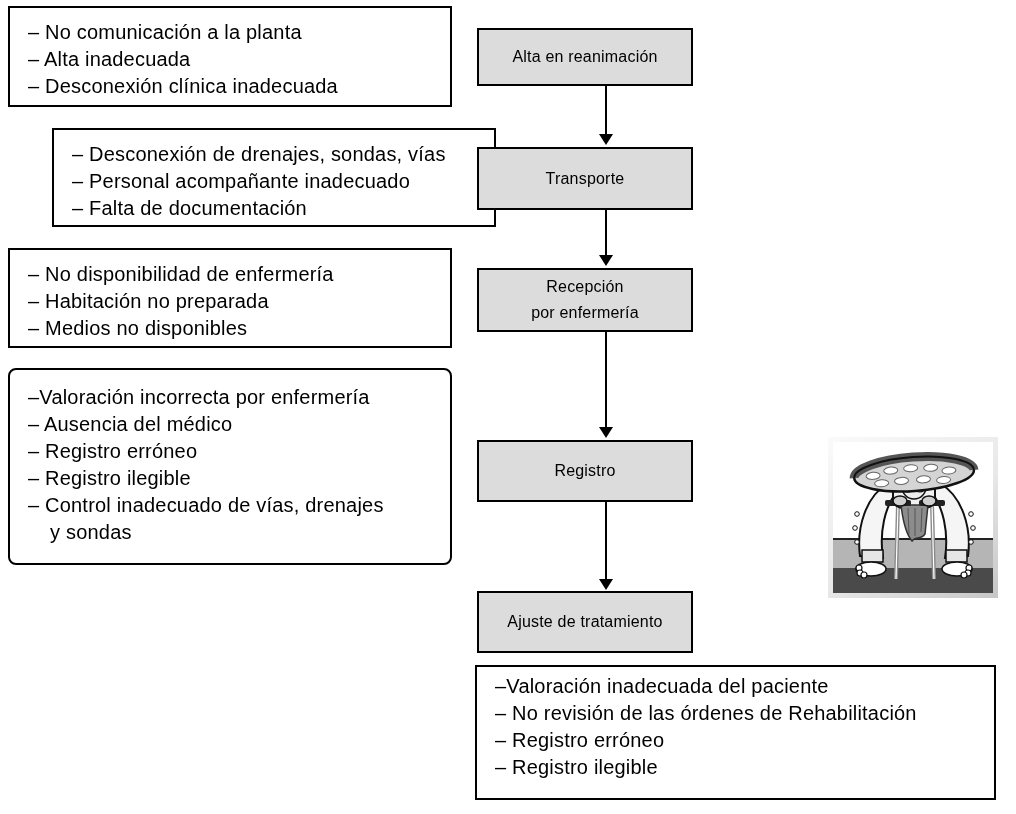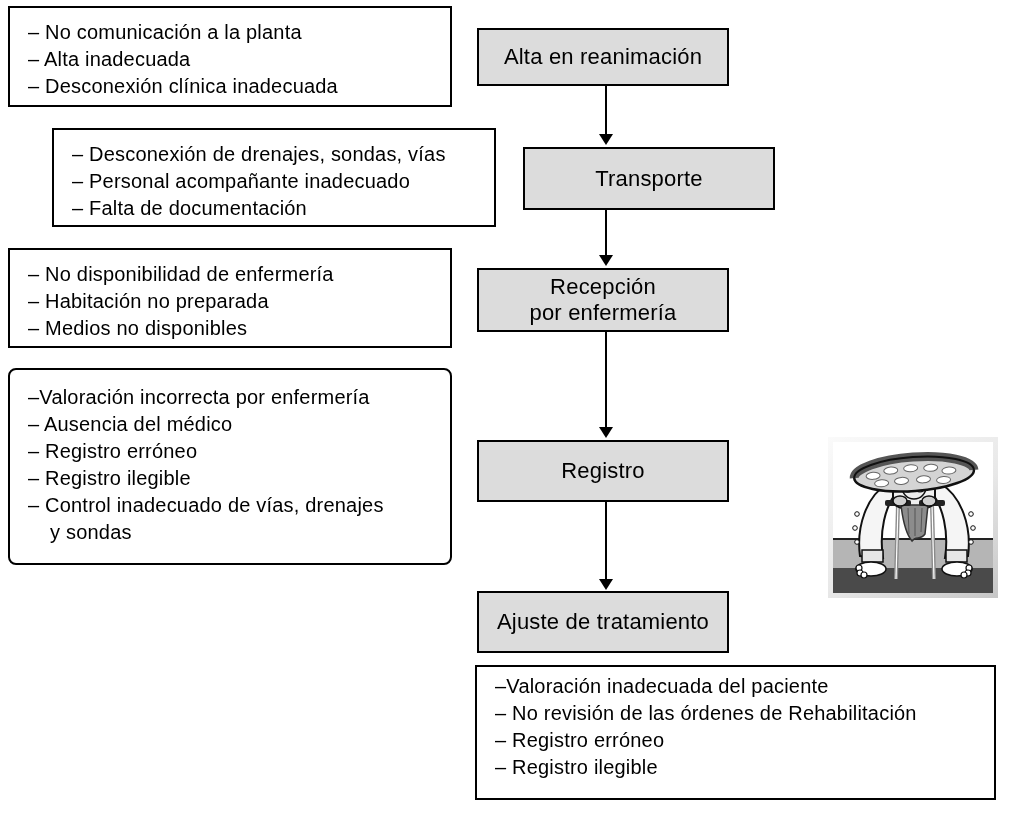--- a/index.html
+++ b/index.html
@@ -22,25 +22,25 @@
     left:475px;width:521px;
   }
   .fitem{
     font-size:20px;line-height:27px;
     padding-left:22px;text-indent:-22px;
     white-space:pre-line;
     letter-spacing:0.2px;
   }
   
   .step{
-    position:absolute;left:477px;width:252px;
+    position:absolute;left:477px;width:216px;
     background:#dcdcdc;border:2px solid #000;
     box-sizing:border-box;
     display:flex;align-items:center;justify-content:center;
-    text-align:center;font-size:22px;line-height:26px;
+    text-align:center;font-size:16px;line-height:26px;
     white-space:pre-line;letter-spacing:0.2px;
   }
   
   .arrow{
     position:absolute;left:605px;width:2px;background:#000;
   }
   .arrow::after{
     content:"";position:absolute;left:-6px;bottom:-11px;
     border-left:7px solid transparent;border-right:7px solid transparent;
     border-top:11px solid #000;
@@ -79,21 +79,21 @@
   <div class="fbox" style="top:368px;height:197px;padding-top:14px;border-radius:8px;">
     <div class="fitem">–Valoración incorrecta por enfermería</div>
     <div class="fitem">– Ausencia del médico</div>
     <div class="fitem">– Registro erróneo</div>
     <div class="fitem">– Registro ilegible</div>
     <div class="fitem">– Control inadecuado de vías, drenajes
 y sondas</div>
   </div>
 
   <div class="step" style="top:28px;height:58px;">Alta en reanimación</div>
-  <div class="step" style="top:147px;height:63px;margin-left:46px;">Transporte</div>
+  <div class="step" style="top:147px;height:63px;">Transporte</div>
   <div class="step" style="top:268px;height:64px;">Recepción
 por enfermería</div>
   <div class="step" style="top:440px;height:62px;">Registro</div>
   <div class="step" style="top:591px;height:62px;">Ajuste de tratamiento</div>
 
   <div class="arrow" style="top:86px;height:48px;"></div>
   <div class="arrow" style="top:210px;height:45px;"></div>
   <div class="arrow" style="top:332px;height:95px;"></div>
   <div class="arrow" style="top:502px;height:77px;"></div>
 

